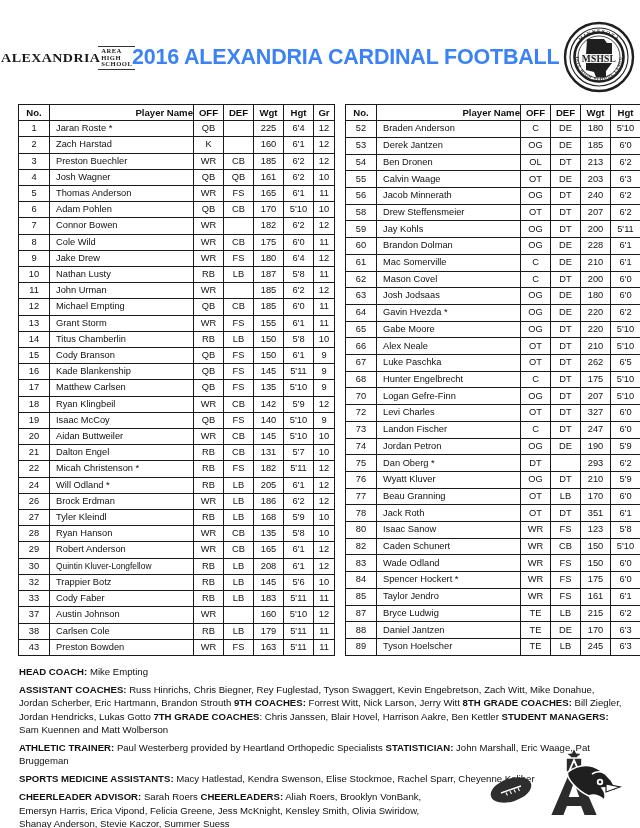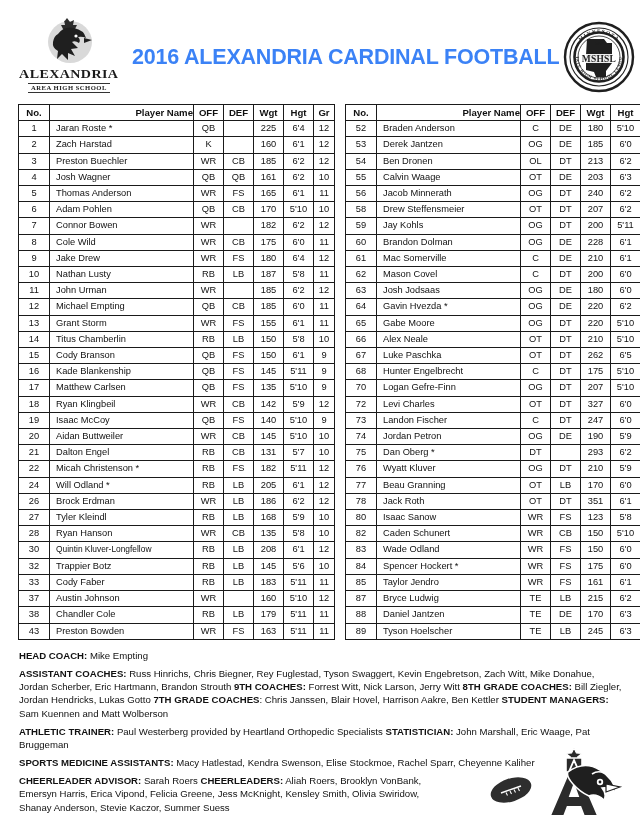--- a/index.html
+++ b/index.html
@@ -33,23 +33,22 @@
     display: flex;
     align-items: center;
     justify-content: space-between;
   }
   .school-logo {
     width: 118px;
     height: 82px;
     position: relative;
     flex: 0 0 auto;
     display: flex;
-    flex-direction: column;
     align-items: center;
-    justify-content: flex-start;
+    justify-content: center;
   }
   .school-mark {
     width: 58px;
     height: 50px;
     position: relative;
     display: block;
   }
   .school-word {
     font-family: "Liberation Serif", serif;
     font-weight: bold;
@@ -453,20 +452,29 @@
           <tr>
             <td class="c-no">28</td>
             <td class="c-name">Ryan Hanson</td>
             <td class="c-off">WR</td>
             <td class="c-def">CB</td>
             <td class="c-wgt">135</td>
             <td class="c-hgt">5'8</td>
             <td class="c-gr">10</td>
           </tr>
           <tr>
+            <td class="c-no">29</td>
+            <td class="c-name">Robert Anderson</td>
+            <td class="c-off">WR</td>
+            <td class="c-def">CB</td>
+            <td class="c-wgt">165</td>
+            <td class="c-hgt">6'1</td>
+            <td class="c-gr">12</td>
+          </tr>
+          <tr>
             <td class="c-no">30</td>
             <td class="c-name tight">Quintin Kluver-Longfellow</td>
             <td class="c-off">RB</td>
             <td class="c-def">LB</td>
             <td class="c-wgt">208</td>
             <td class="c-hgt">6'1</td>
             <td class="c-gr">12</td>
           </tr>
           <tr>
             <td class="c-no">32</td>
@@ -490,21 +498,21 @@
             <td class="c-no">37</td>
             <td class="c-name">Austin Johnson</td>
             <td class="c-off">WR</td>
             <td class="c-def"></td>
             <td class="c-wgt">160</td>
             <td class="c-hgt">5'10</td>
             <td class="c-gr">12</td>
           </tr>
           <tr>
             <td class="c-no">38</td>
-            <td class="c-name">Chandler Cole</td>
+            <td class="c-name">Carlsen Cole</td>
             <td class="c-off">RB</td>
             <td class="c-def">LB</td>
             <td class="c-wgt">179</td>
             <td class="c-hgt">5'11</td>
             <td class="c-gr">11</td>
           </tr>
           <tr>
             <td class="c-no">43</td>
             <td class="c-name">Preston Bowden</td>
             <td class="c-off">WR</td>

